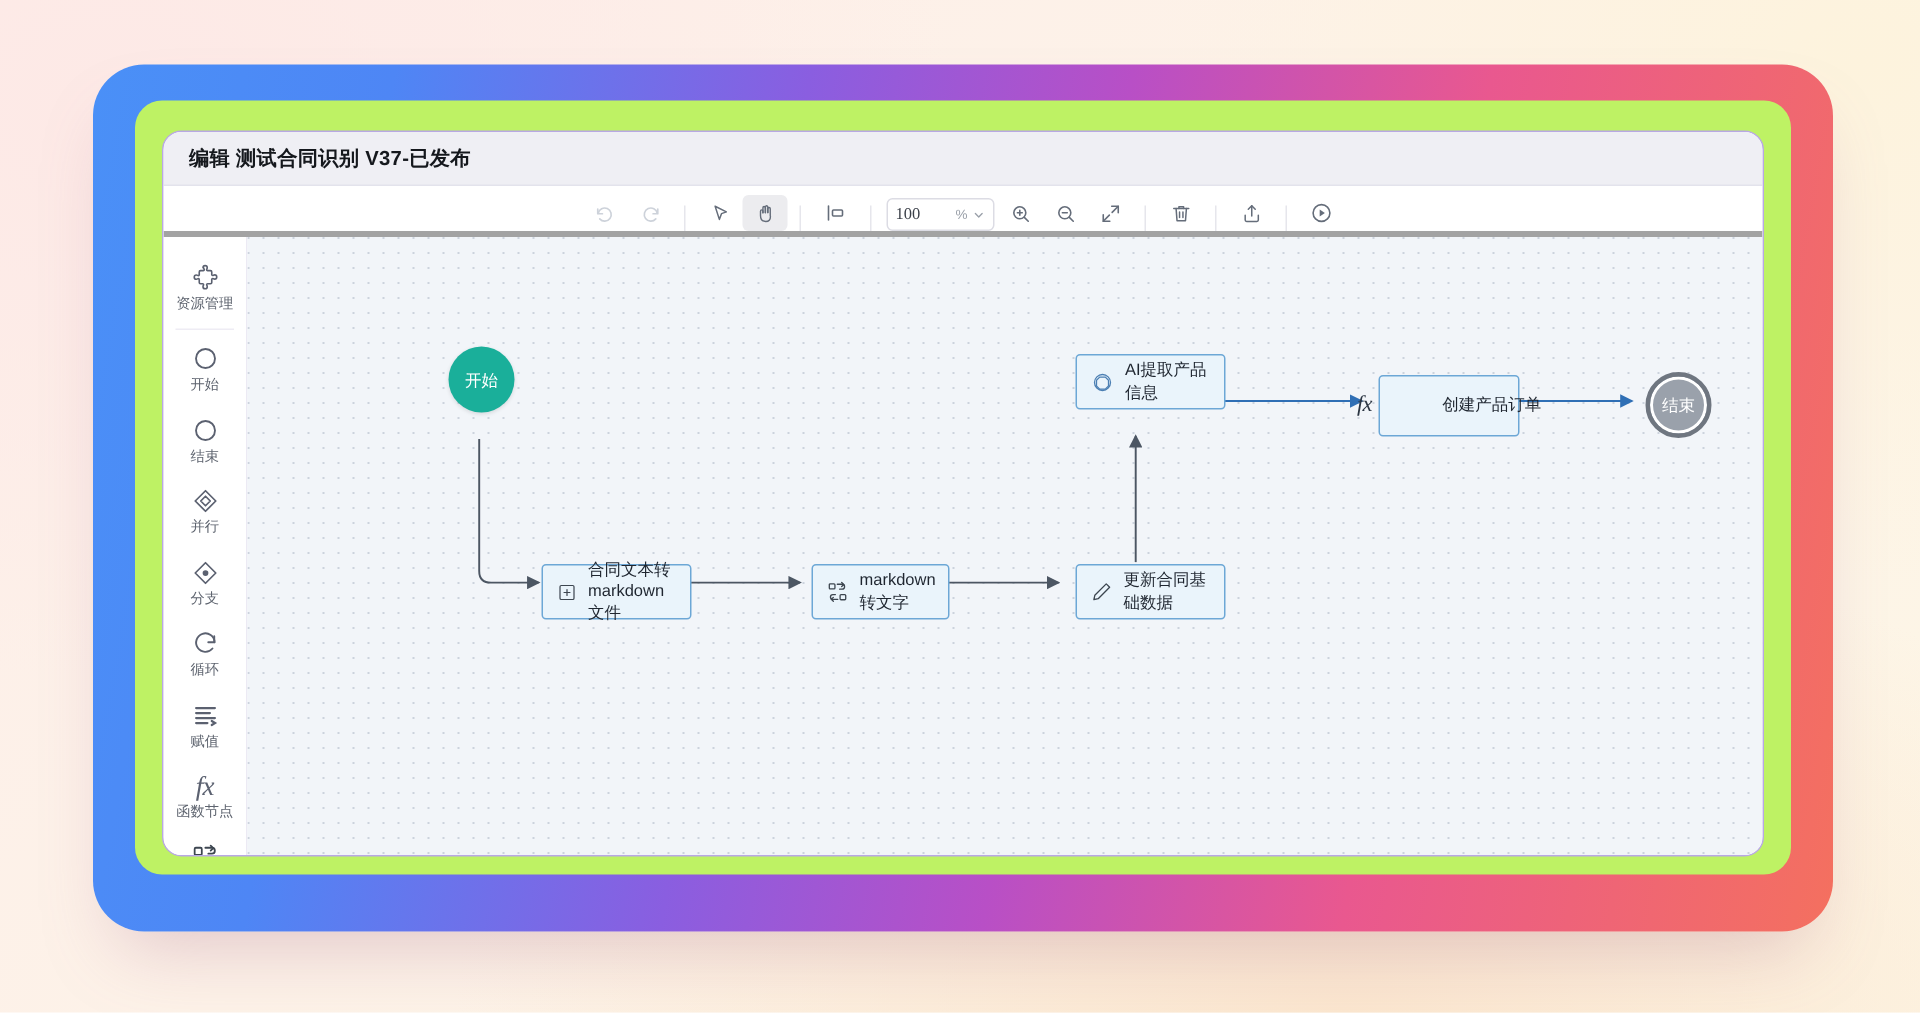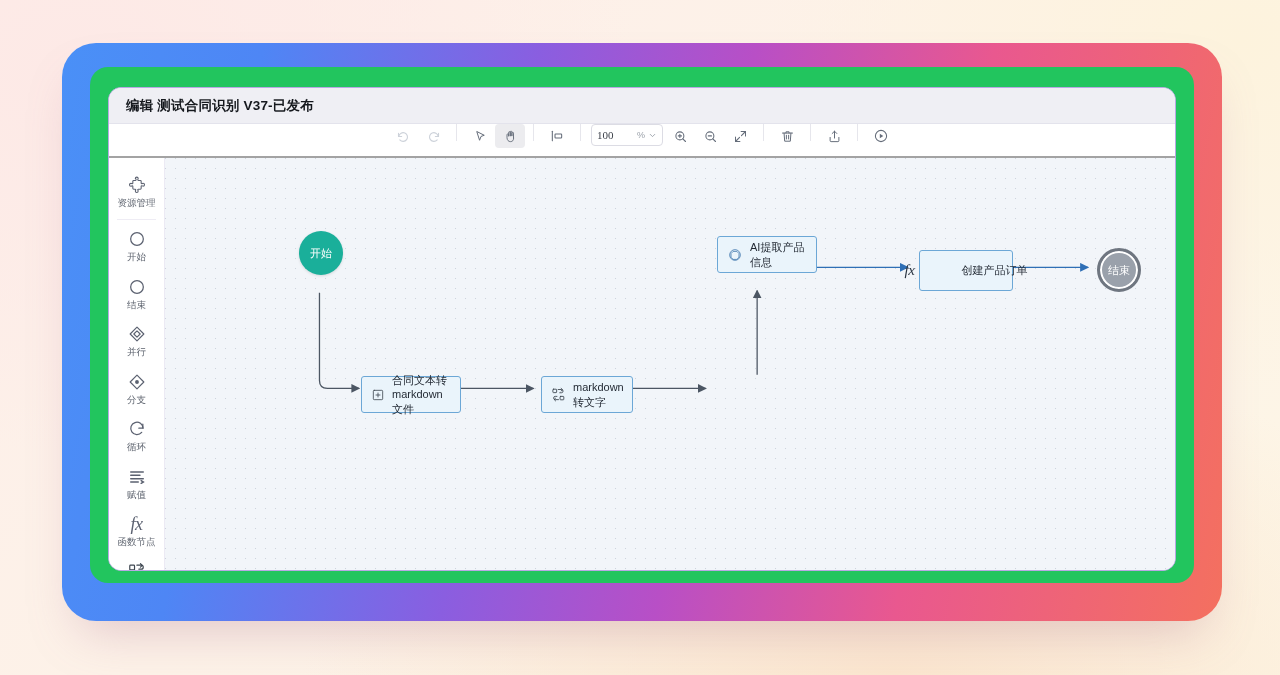--- a/index.html
+++ b/index.html
@@ -16,21 +16,21 @@
   
   .stage { position: absolute; left: 62px; top: 43px; width: 1160px; height: 578px; }
   .grad-frame {
     position: absolute; inset: 0;
     border-radius: 34px;
     background: linear-gradient(100deg,#4a90f7 0%, #4e86f5 16%, #8a5ee0 38%, #b84fc6 55%, #e9588f 74%, #f4705f 100%);
     box-shadow: 0 26px 50px -18px rgba(170,110,140,0.34);
   }
   .white-card {
     position: absolute; left: 28px; top: 24px; right: 28px; bottom: 38px;
-    background: #22c55e;
+    background: #bef264;
     border-radius: 18px;
   }
 
   
   .app-window {
     position: absolute; left: 18px; top: 20px; right: 18px; bottom: 12px;
     border: 1px solid #b9a8e4;
     border-radius: 13px;
     background: #fff;
     overflow: hidden;
@@ -46,22 +46,22 @@
     flex: 0 0 auto;
   }
   .titlebar .t-main {
     font-size: 13.5px; font-weight: bold; color: #15181d; letter-spacing: .2px;
   }
 
   
   .toolbar {
     height: 34px; flex: 0 0 auto;
     background: #ffffff;
-    border-bottom: 2px solid #a3a3a3;
-    display: flex; align-items: flex-start; justify-content: center;
+    border-bottom: 4px solid #a3a3a3;
+    display: flex; align-items: flex-end; justify-content: center;
     gap: 0px;
     position: relative;
   }
   .tb-btn {
     width: 30px; height: 24px;
     display: flex; align-items: center; justify-content: center;
     border-radius: 4px; cursor: pointer;
     color: #656d7a;
   }
   .tb-btn.disabled { color: #cdd2da; }
@@ -403,20 +403,28 @@
                   <path d="M11.5 4h5.2a2.6 2.6 0 0 1 0 5.2H14"></path>
                     <path d="M16.2 2.2L18.4 4.3 16.2 6.4"></path>
                   <rect x="14.5" y="15" width="6" height="5.5" rx="1"></rect>
                   <path d="M12 20.2H6.8a2.6 2.6 0 0 1 0-5.2H9.5"></path>
                     <path d="M7.3 22.2L5.1 20.1 7.3 18"></path>
                 </svg>
               </span>
               <span class="n-lab">markdown转文字</span>
             </div>
 
+            <div class="node" style="left:552px;top:218px;width:100px;height:37px;">
+              <span class="n-ico">
+                <svg width="15" height="15" viewBox="0 0 24 24" fill="none" stroke="currentColor" stroke-width="1.4" stroke-linejoin="round">
+                  <path d="M16.8 3.6l3.6 3.6L8.2 19.4 3.6 20.4l1-4.6z"></path>
+                </svg>
+              </span>
+              <span class="n-lab">更新合同基础数据</span>
+            </div>
 
             <div class="node" style="left:552px;top:78px;width:100px;height:37px;">
               <span class="n-ico">
                 <svg width="16" height="16" viewBox="0 0 24 24" fill="none" stroke="#4b7fb3" stroke-width="1.3">
                   <circle cx="12" cy="12" r="8"></circle>
                   <path d="M9.2 6.6h5.6l3.2 3.2v5.6l-3.2 3.2H9.2L6 15.4V9.8z"></path>
                 </svg>
               </span>
               <span class="n-lab">AI提取产品信息</span>
             </div>

